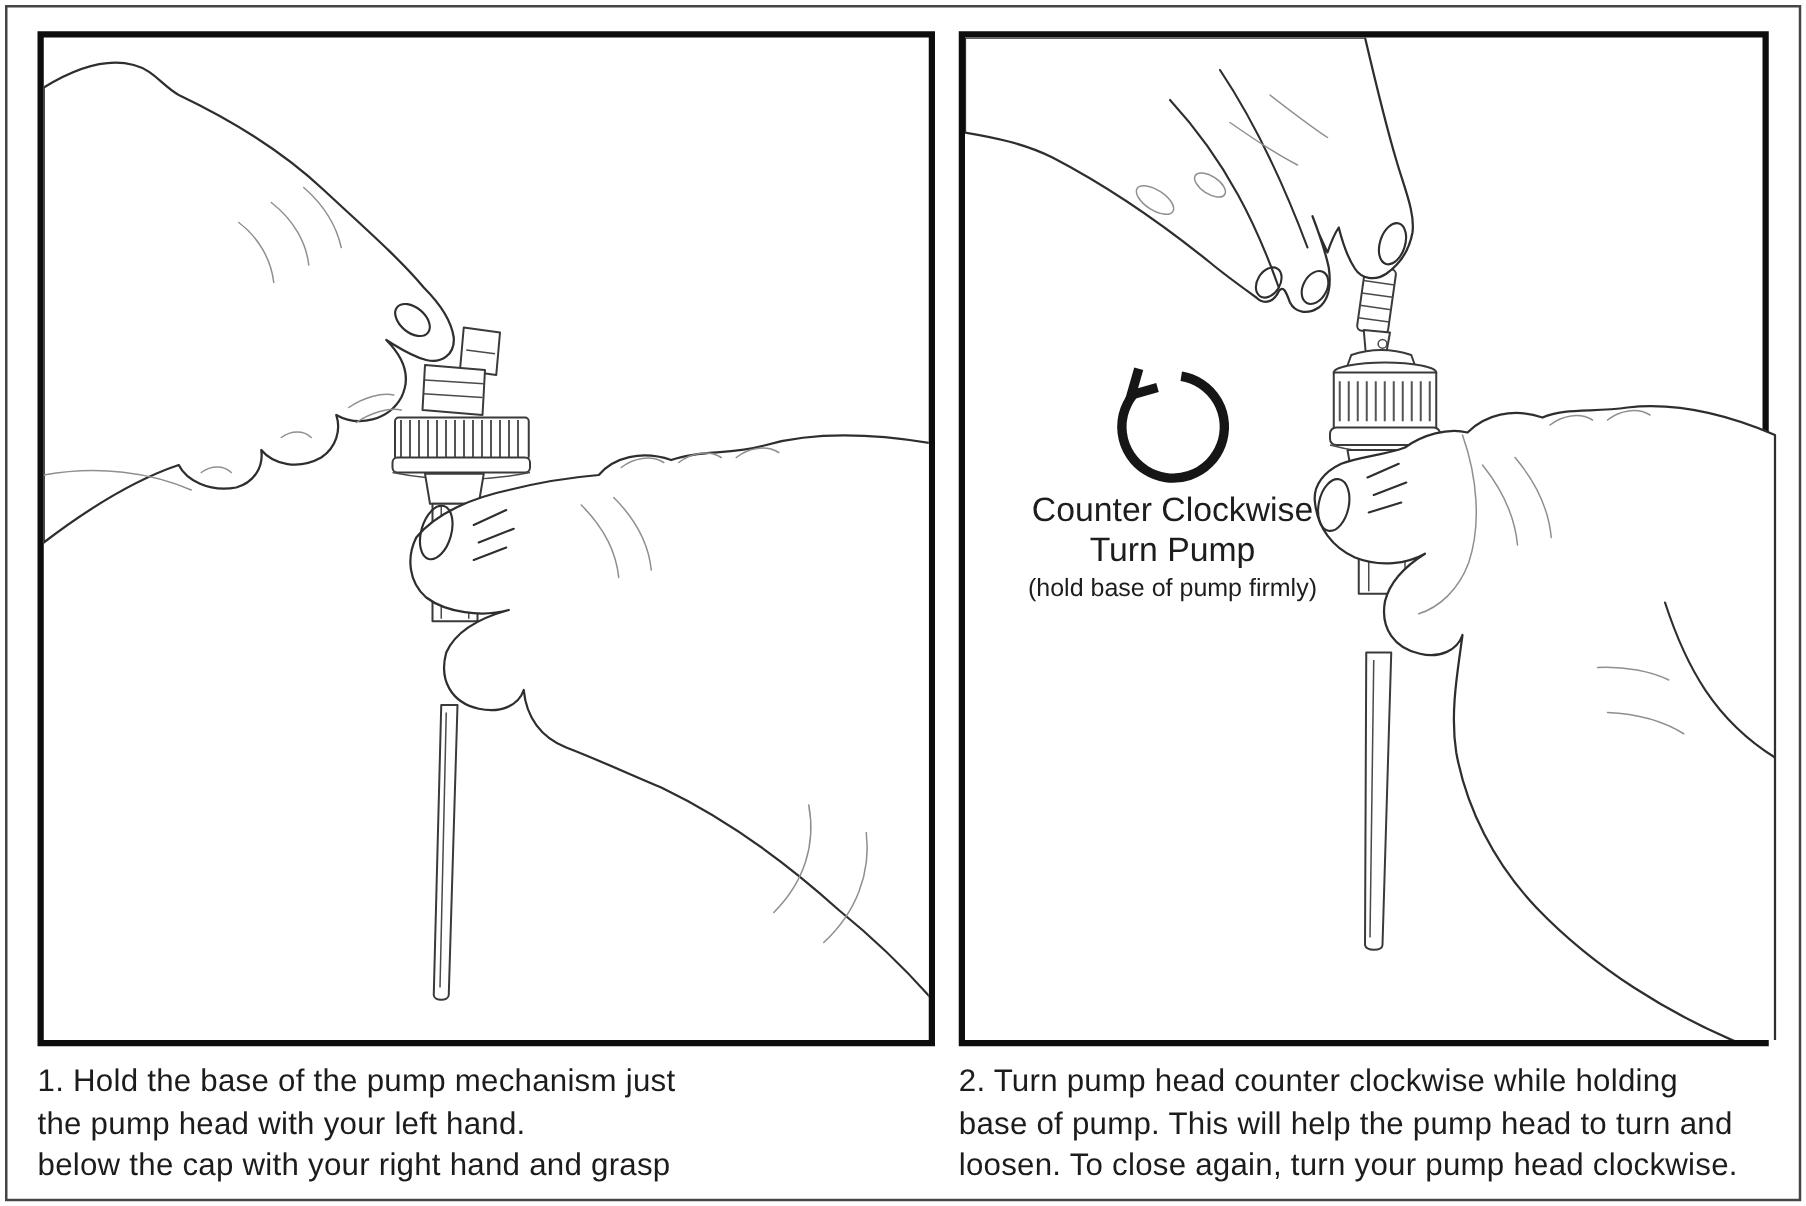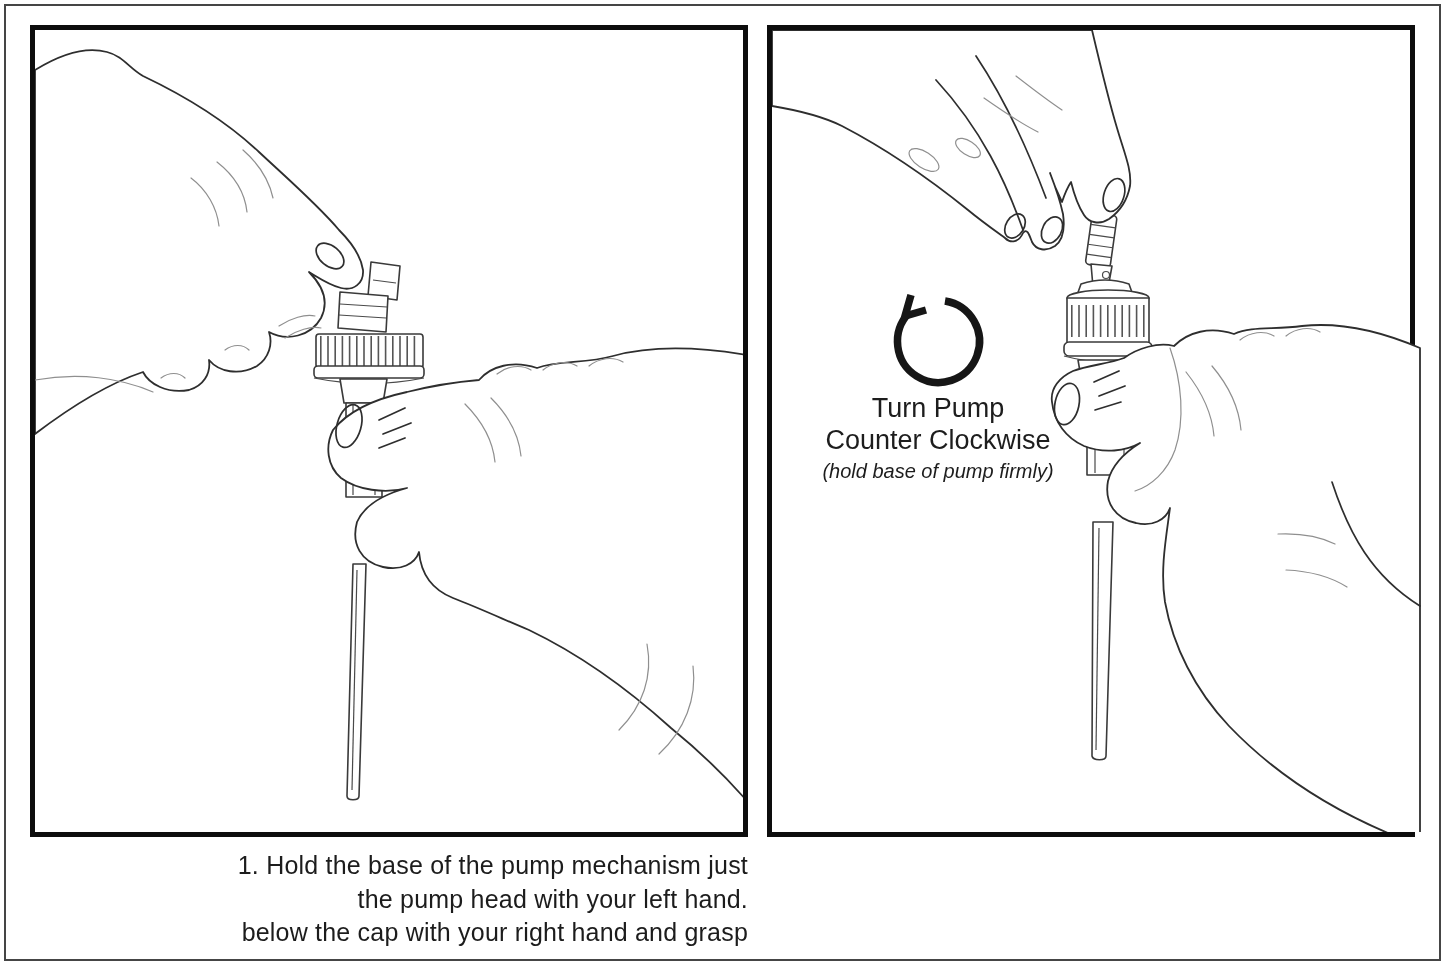--- a/index.html
+++ b/index.html
@@ -12,30 +12,30 @@
     border:2px solid #454545;pointer-events:none;
   }
   .panel{
     position:absolute;top:25px;height:812px;border:5px solid #0d0d0d;
     box-sizing:border-box;background:#ffffff;
   }
   #panel-1{left:30px;width:718px;}
   #panel-2{left:767px;width:648px;}
   .panel svg{position:absolute;left:0;top:0;width:100%;height:100%;}
   .caption{
-    position:absolute;top:849px;text-align:right;color:#1c1c1c;
+    position:absolute;top:849px;text-align:left;color:#1c1c1c;
     font-size:25px;line-height:33.5px;letter-spacing:0.2px;
   }
   #caption-1{left:30px;width:718px;}
   #caption-2{left:767px;width:648px;}
   .rotation-block{
     position:absolute;left:16px;top:362px;width:300px;text-align:center;color:#1d1d1d;
   }
   .rotation-line{font-size:27px;line-height:32px;}
-  .rotation-note{font-size:20px;line-height:26px;font-style:italic;margin-top:2px;}
+  .rotation-note{font-size:20px;line-height:26px;margin-top:2px;}
   
   .ink{fill:none;stroke:#2e2e2e;stroke-width:1.7;stroke-linecap:round;stroke-linejoin:round;}
   .ink-fill{fill:#ffffff;stroke:#2e2e2e;stroke-width:1.8;stroke-linejoin:round;}
   .pump{fill:#ffffff;stroke:#3a3a3a;stroke-width:1.6;stroke-linejoin:round;}
   .pline{fill:none;stroke:#4a4a4a;stroke-width:1.2;}
   .soft{fill:none;stroke:#8f8f8f;stroke-width:1.2;stroke-linecap:round;}
   .ribs{stroke:#555555;stroke-dasharray:1.6 5.6;fill:none;}
   .arrow{fill:none;stroke:#161616;stroke-width:7.5;stroke-linejoin:miter;stroke-linecap:butt;}
 </style>
 </head>
@@ -166,26 +166,31 @@
         <path class="pline" d="M327,498 L324,720"></path>
       </g>
 
       <g>
         <path class="arrow" d="M173,271 A41,41 0 1 1 137,283"></path>
         <path class="arrow" d="M154,280 L133,286 L139,265"></path>
       </g>
     </svg>
 
     <div class="rotation-block">
+      <div class="rotation-line">Counter Clockwise</div>
       <div class="rotation-line">Turn Pump</div>
-      <div class="rotation-line">Counter Clockwise</div>
       <div class="rotation-note">(hold base of pump firmly)</div>
     </div>
   </div>
 
   <div class="caption" id="caption-1">
     <div>1. Hold the base of the pump mechanism just</div>
     <div>the pump head with your left hand.</div>
     <div>below the cap with your right hand and grasp</div>
   </div>
+  <div class="caption" id="caption-2">
+    <div>2. Turn pump head counter clockwise while holding</div>
+    <div>base of pump. This will help the pump head to turn and</div>
+    <div>loosen. To close again, turn your pump head clockwise.</div>
+  </div>
 
   <div class="outer-frame"></div>
 </div>
 
 </body></html>

